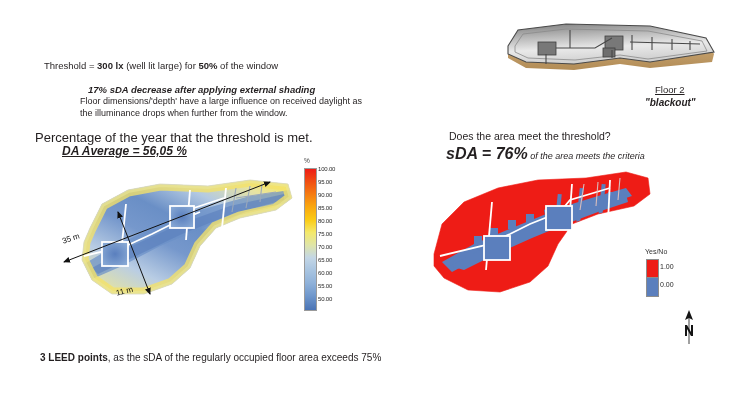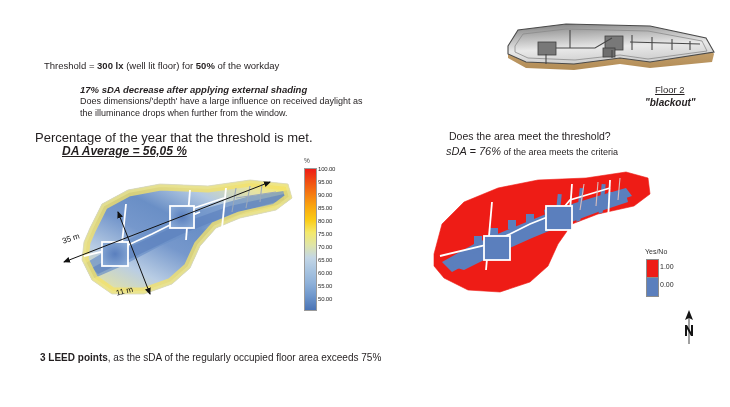--- a/index.html
+++ b/index.html
@@ -5,30 +5,30 @@
   html,body{margin:0;padding:0;background:#ffffff;}
   body{width:730px;height:407px;position:relative;overflow:hidden;
        font-family:"Liberation Sans", sans-serif;color:#231f20;}
   .abs{position:absolute;}
   .t{line-height:1.28;}
 
   
   #threshold-line{left:44px;top:60px;font-size:9.5px;white-space:nowrap;}
   #threshold-line b{font-weight:bold;margin-top:20px;}
 
-  #sda-decrease{left:80px;top:84px;font-size:9.5px;font-weight:bold;font-style:italic;white-space:nowrap;}
+  #sda-decrease{left:88px;top:84px;font-size:9.5px;font-weight:bold;font-style:italic;white-space:nowrap;}
   #sda-note{left:80px;top:96px;font-size:9px;width:290px;}
 
   #left-question{left:35px;top:130px;font-size:13px;white-space:nowrap;}
   #left-sub{left:62px;top:144px;font-size:12px;font-style:italic;font-weight:bold;white-space:nowrap;text-decoration:underline;}
 
   #right-question{left:417px;top:130px;font-size:10.5px;white-space:nowrap;padding-left:32px;}
   #right-sub{left:446px;top:144px;font-size:8px;white-space:nowrap;}
-  #right-sub .big{font-size:11px;font-weight:normal;font-style:italic;}
-  #right-sub .sm{font-size:9px;text-align:right;}
+  #right-sub .big{font-size:16px;font-weight:bold;font-style:italic;}
+  #right-sub .sm{font-size:9px;font-style:italic;text-align:right;}
 
   #leed-line{left:40px;top:352px;font-size:10px;white-space:nowrap;}
   #leed-line b{font-weight:bold;}
 
   
   #floor-label{left:655px;top:84px;font-size:9.5px;text-decoration:underline;white-space:nowrap;}
   #blackout-label{left:645px;top:97px;font-size:10px;font-weight:bold;font-style:italic;white-space:nowrap;}
 
   
   #cb-wrap{left:302px;top:157px;width:52px;height:158px;}
@@ -104,25 +104,25 @@
       <path d="M190,23 L190,32"></path>
       <path d="M130,24 L200,26"></path>
     </g>
   </svg>
 </div>
 
 <div class="abs t" id="floor-label">Floor 2</div>
 <div class="abs t" id="blackout-label">"blackout"</div>
 
 <div class="abs t" id="threshold-line">
-  <span>Threshold = </span><b>300 lx</b><span> (well lit floor) for </span><b>50%</b><span> of the workday</span>
+  <span>Threshold = </span><b>300 lx</b><span> (well lit large) for </span><b>50%</b><span> of the window</span>
 </div>
 
 <div class="abs t" id="sda-decrease">17% sDA decrease after applying external shading</div>
-<div class="abs t" id="sda-note">Does dimensions/'depth' have a large influence on received daylight as the illuminance drops when further from the window.</div>
+<div class="abs t" id="sda-note">Floor dimensions/'depth' have a large influence on received daylight as the illuminance drops when further from the window.</div>
 
 <div class="abs t" id="left-question">Percentage of the year that the threshold is met.</div>
 <div class="abs t" id="left-sub">DA Average = 56,05 %</div>
 
 <div class="abs t" id="right-question">Does the area meet the threshold?</div>
 <div class="abs t" id="right-sub">
   <span class="big">sDA = 76%</span><span class="sm"> of the area meets the criteria</span>
 </div>
 
 <div class="abs" style="left:40px;top:168px;width:260px;height:148px;">

